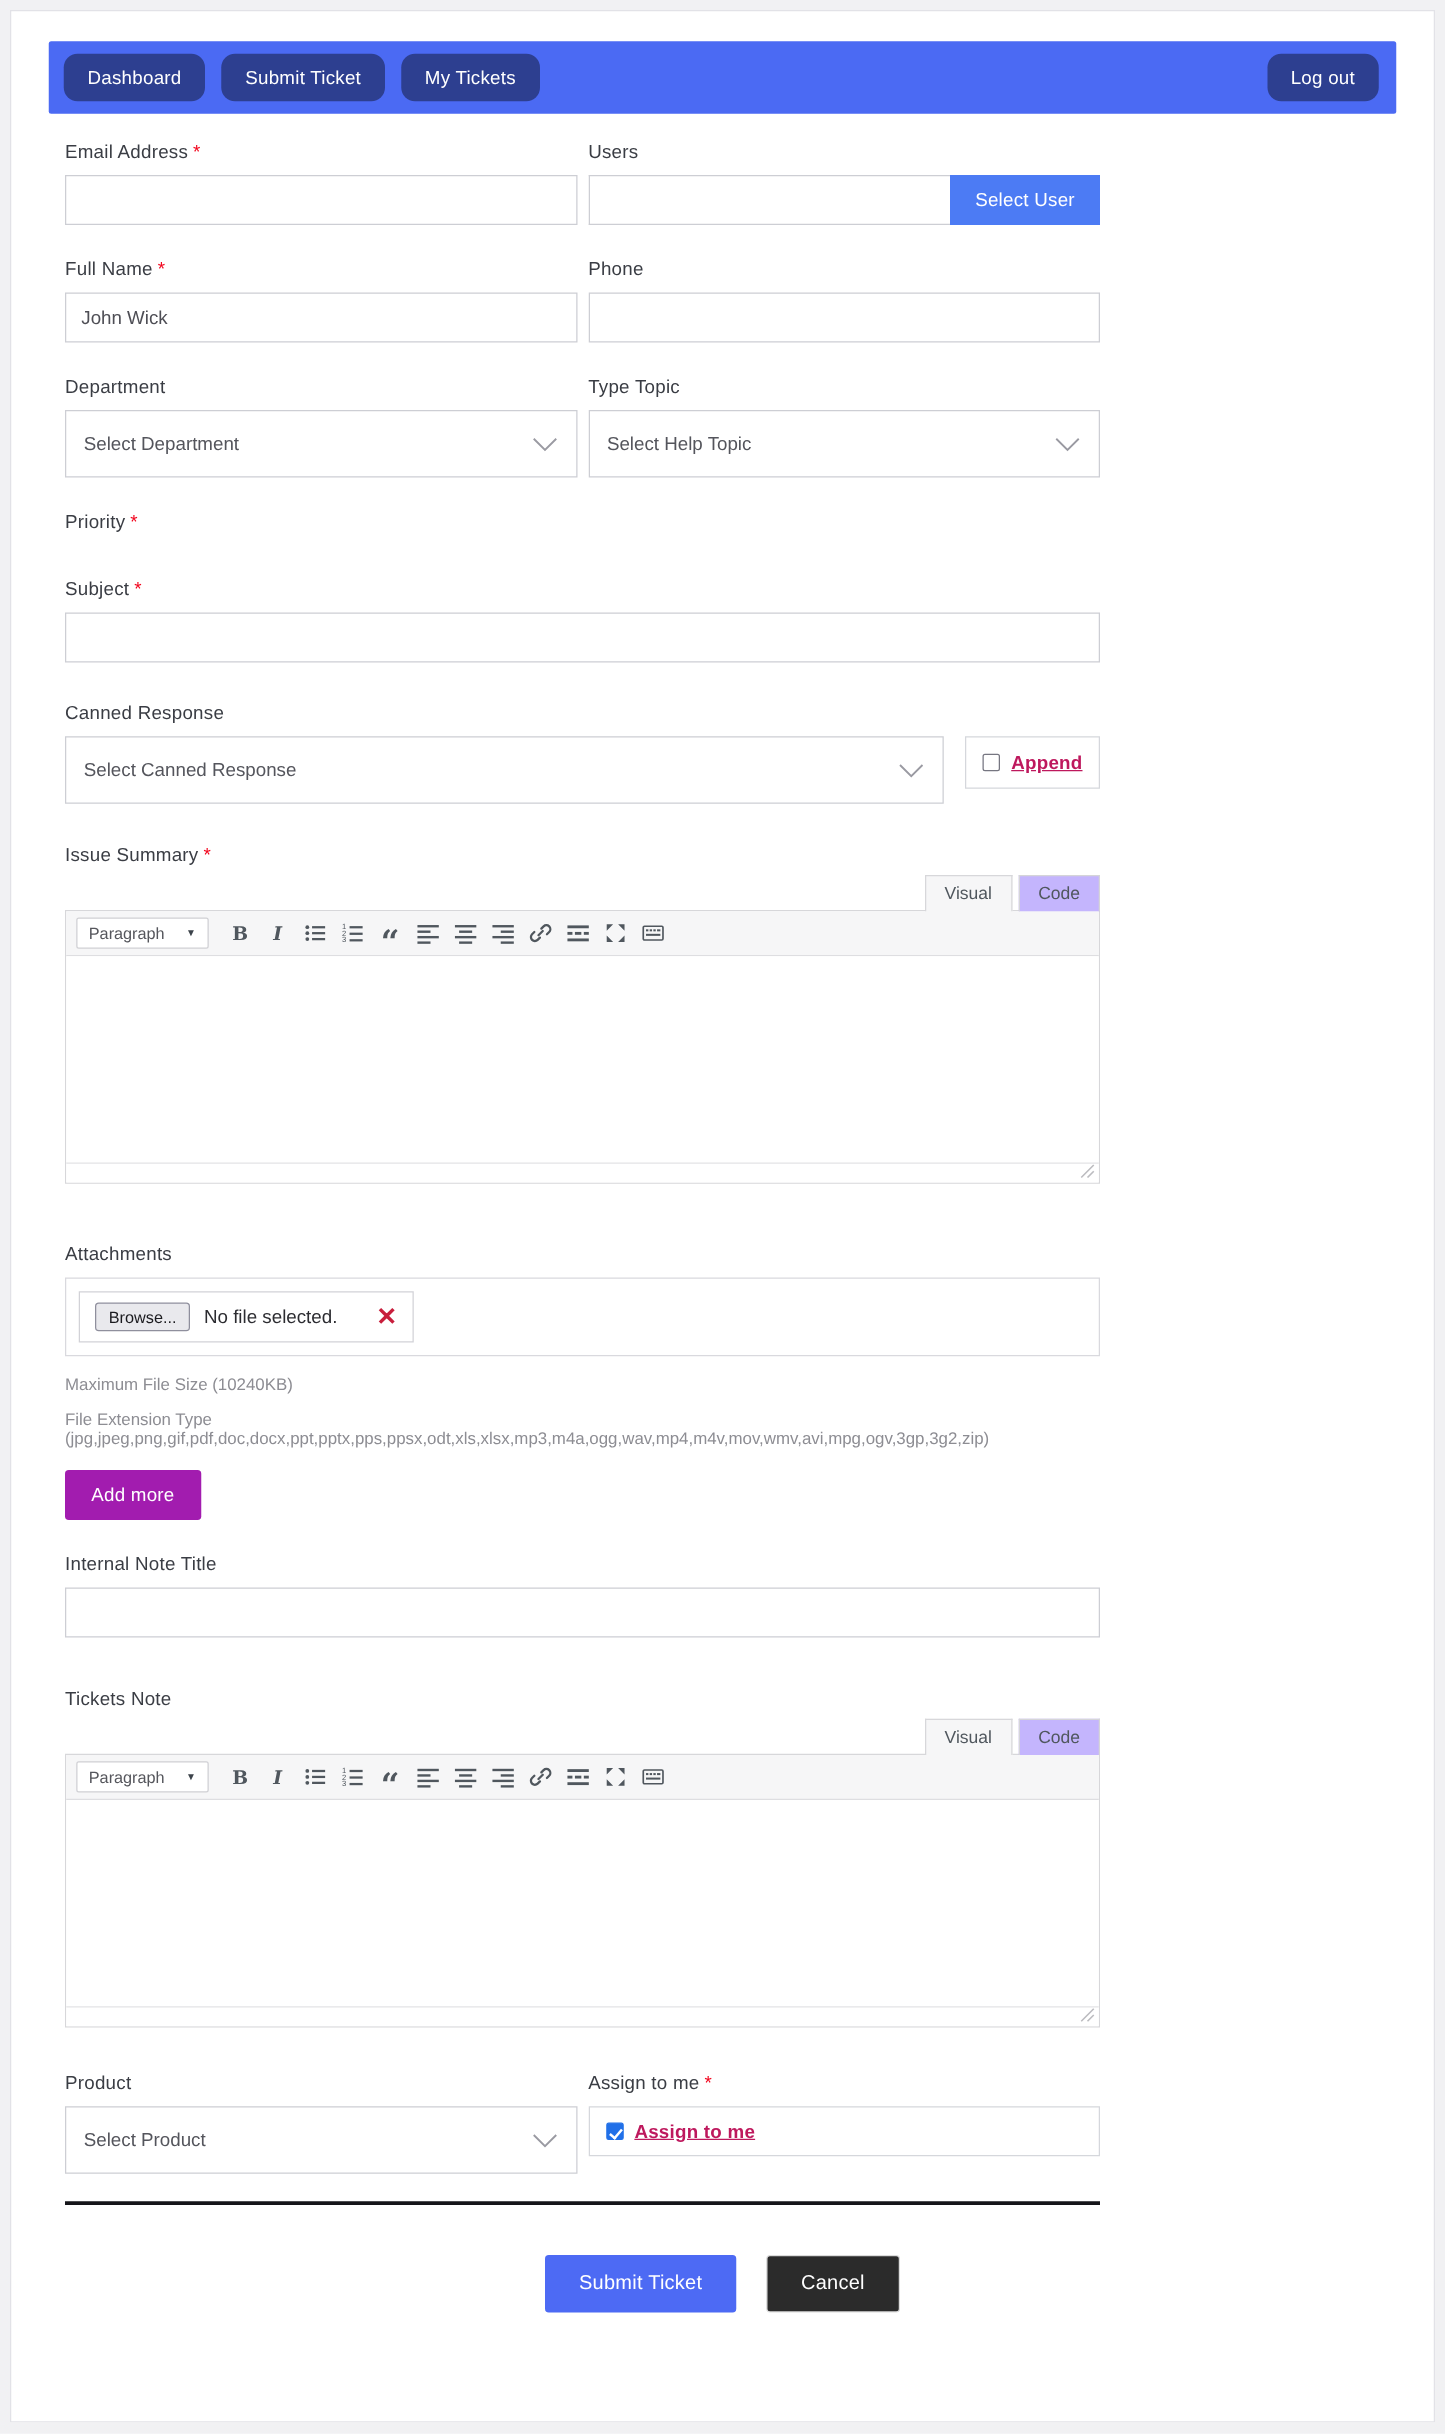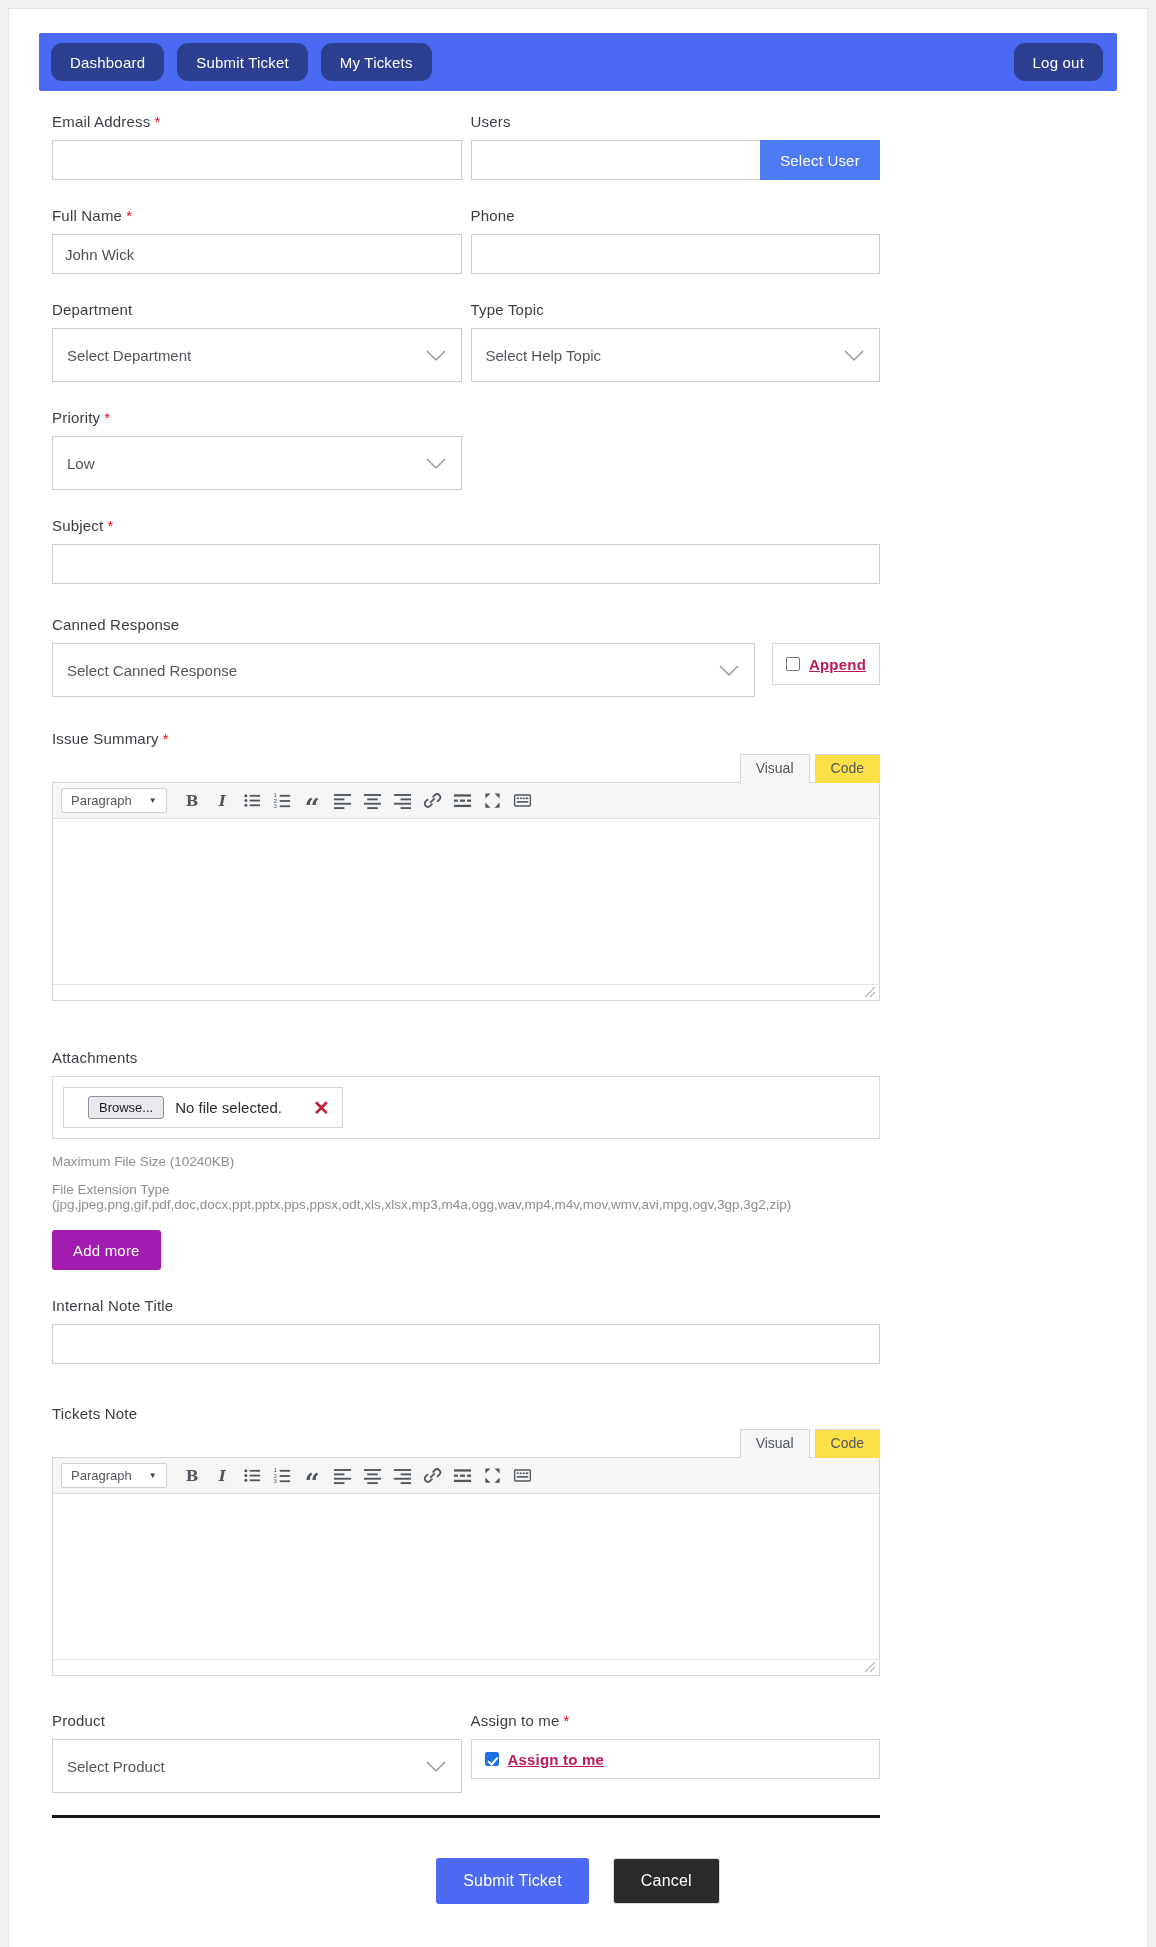--- a/index.html
+++ b/index.html
@@ -56,21 +56,21 @@
   .cb { width:14px; height:14px; border:1px solid #767681; border-radius:2px; background:#fff; position:relative; flex:none; cursor:pointer; }
   .cb.checked { background:#2170e8; border-color:#2170e8; }
   .cb.checked::after {
     content:""; position:absolute; left:4.5px; top:1.5px; width:3.5px; height:7.5px;
     border:solid #fff; border-width:0 2px 2px 0; transform:rotate(40deg);
   }
   .cb-label { font-weight:700; font-size:15px; color:#be185d; letter-spacing:.2px;text-decoration:underline; }
   
   .editor-tabs { display:flex; justify-content:flex-end; position:relative; z-index:2; }
   .etab {
-    font-size:14px; color:#50575e; background:#fde047; cursor:pointer;
+    font-size:14px; color:#50575e; background:#c4b5fd; cursor:pointer;
     border:1px solid #d5d5d8; border-bottom:none; padding:5px 15px 6px; margin-left:5px;
     position:relative; top:1px;
   }
   .etab.active { background:#f6f6f7; border-color:#d7d7da; padding-bottom:7px; }
   .editor-main { border:1px solid #d7d7da; background:#fff; }
   .editor-toolbar {
     background:#f6f6f7; border-bottom:1px solid #dedee1;
     padding:5px 8px; display:flex; align-items:center; gap:3px; flex-wrap:wrap;
   }
   .para-dd {
@@ -86,21 +86,21 @@
   .editor-content { height:165px; background:#fff; }
   .editor-statusbar {
     border-top:1px solid #e3e3e6; height:16px; background:#fff;
     display:flex; justify-content:flex-end; align-items:center; padding-right:3px;
   }
   
   .attach-outer { border:1px solid #d9d9de; padding:10px; }
   .attach-inner { border:1px solid #d2d2d7; padding:8px 12px; display:inline-flex; align-items:center; gap:11px; }
   .browse-btn {
     background:#e9e9ed; border:1px solid #8f8f9d; border-radius:3px;
-    font-size:13px; color:#1b1b1f; padding:3px 10px; font-family:inherit; cursor:pointer;margin-left:12px;
+    font-size:13px; color:#1b1b1f; padding:3px 10px; font-family:inherit; cursor:pointer;
   }
   .no-file { font-size:15px; color:#2c2c31; }
   .remove-x { color:#c81e3c; font-weight:700; font-size:20px; line-height:1; margin-left:20px; cursor:pointer; }
   .hint { color:#8d8d93; font-size:13.5px; margin-top:0; }
   .hint + .hint { margin-top:13px; }
   .hints { margin-top:15px; }
   .btn-add-more { height:40px; padding:0 21px; background:#a21caf; margin-top:18px; }
   
   .divider { border:none; border-top:3px solid #15151a; max-width:828px; margin:0; }
   .actions { display:flex; justify-content:center; gap:24px; margin-top:40px; }
@@ -169,28 +169,20 @@
                   <path d="M2 2l9 9 9-9" fill="none" stroke="#9a9aa2" stroke-width="1.5"></path>
                 </svg>
               </span>
           </div>
         </div>
       </div>
 
       <div class="row2 group">
         <div>
           <span class="flabel"><span>Priority</span><span class="req">*</span></span>
-          <div class="select">
-            <span>Low</span>
-            <span class="chev">
-                <svg width="22" height="13" viewBox="0 0 22 13">
-                  <path d="M2 2l9 9 9-9" fill="none" stroke="#9a9aa2" stroke-width="1.5"></path>
-                </svg>
-              </span>
-          </div>
         </div>
         <div></div>
       </div>
 
       <div class="group">
         <span class="flabel"><span>Subject</span><span class="req">*</span></span>
         <input class="text" type="text" value="" style="">
       </div>
 
       <div class="group" style="margin-top:32px">

